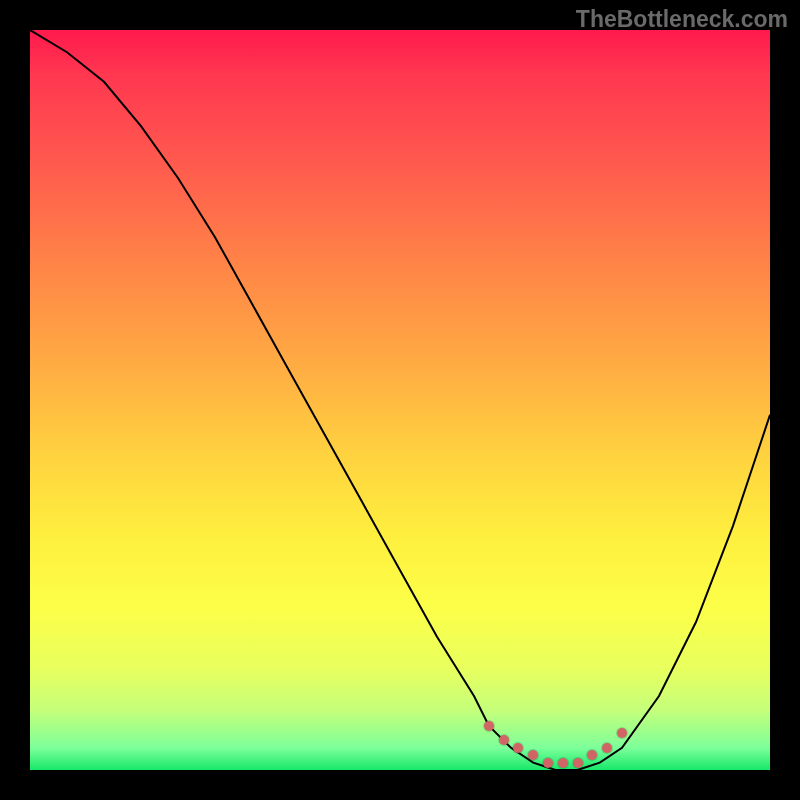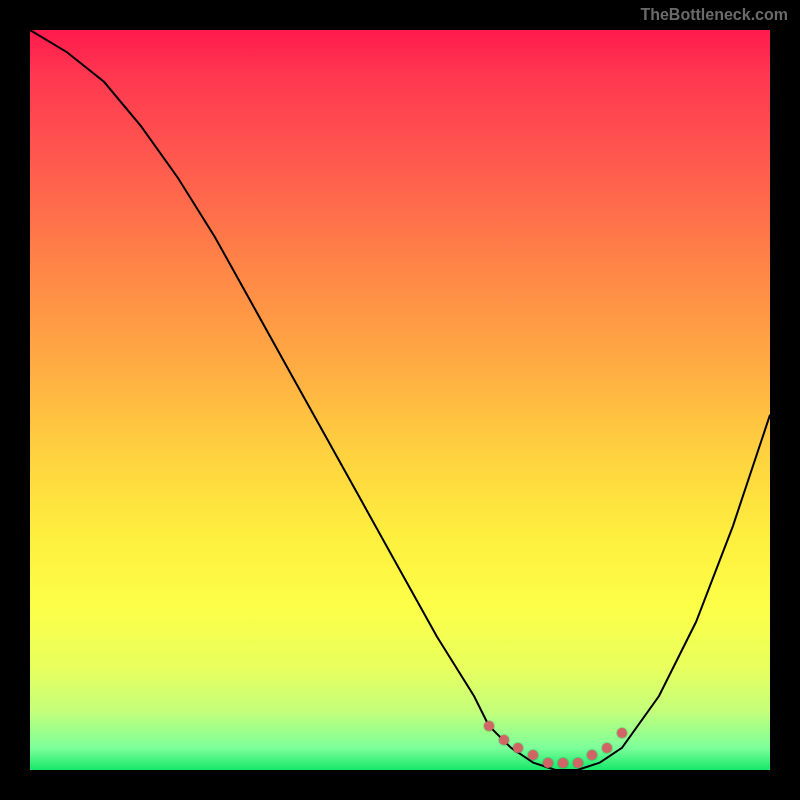--- a/index.html
+++ b/index.html
@@ -8,21 +8,21 @@
     height: 800px;
     background: #000;
     position: relative;
     font-family: Arial, sans-serif;
   }
   .watermark {
     position: absolute;
     top: 6px;
     right: 12px;
     color: #6a6a6a;
-    font-size: 16px;
+    font-size: 23px;
     font-weight: bold;
     z-index: 10;
   }
   .plot-area {
     position: absolute;
     left: 30px;
     top: 30px;
     width: 740px;
     height: 740px;
     background: linear-gradient(to bottom,

